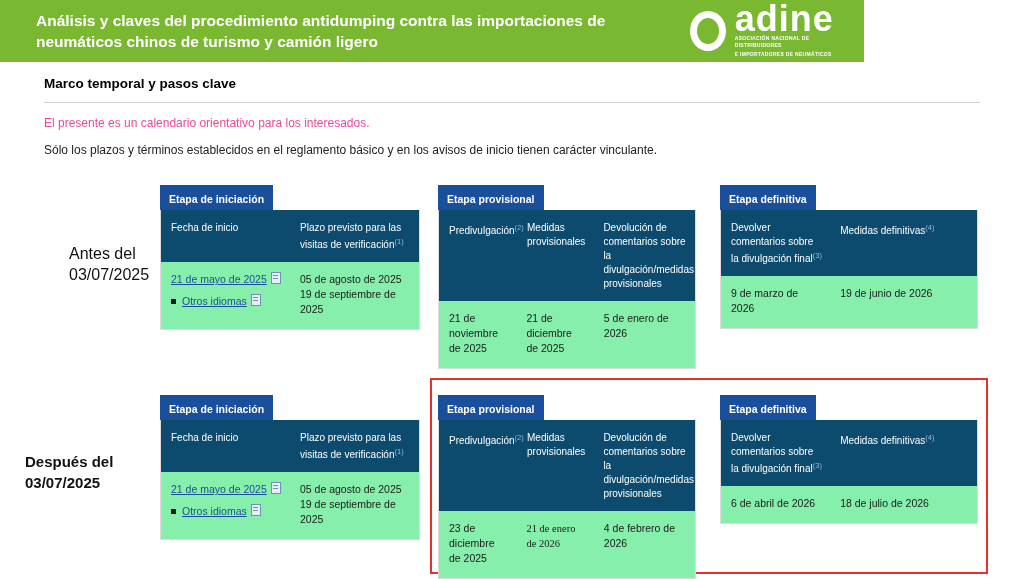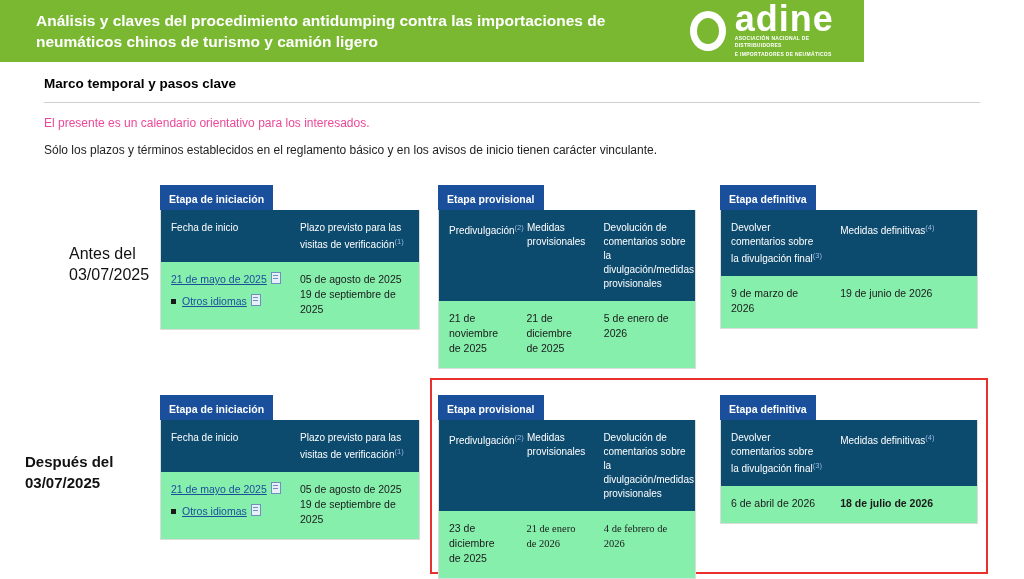--- a/index.html
+++ b/index.html
@@ -344,37 +344,37 @@
           <div class="col" style="width:78px;">
             <span>Medidas provisionales</span>
           </div>
           <div class="col" style="width:102px;">
             <span>Devolución de comentarios sobre la divulgación/medidas provisionales</span>
           </div>
         </div>
         <div class="card-body">
           <div class="col" style="width:78px;">23 de diciembre de 2025</div>
           <div class="col" style="width:78px;font-family:Liberation Serif, serif;">21 de enero de 2026</div>
-          <div class="col" style="width:102px;font-family:Liberation Serif, serif;">4 de febrero de 2026</div>
+          <div class="col" style="width:102px;">4 de febrero de 2026</div>
         </div>
       </div>
     </div>
 
     <div class="card" style="left:720px; top:333px; width:258px;">
       <div class="card-tab">Etapa definitiva</div>
       <div class="card-box" style="width:258px;">
         <div class="card-head">
           <div class="col" style="width:110px;">
             <span>Devolver comentarios sobre la divulgación final</span><span class="sup">(3)</span>
           </div>
           <div class="col" style="width:148px;">
             <span>Medidas definitivas</span><span class="sup">(4)</span>
           </div>
         </div>
         <div class="card-body">
           <div class="col" style="width:110px;">6 de abril de 2026</div>
-          <div class="col" style="width:148px;font-weight:bold;">18 de julio de 2026</div>
+          <div class="col" style="width:148px;">18 de julio de 2026</div>
         </div>
       </div>
     </div>
 
   </div>
 </div>
 
 </body></html>

